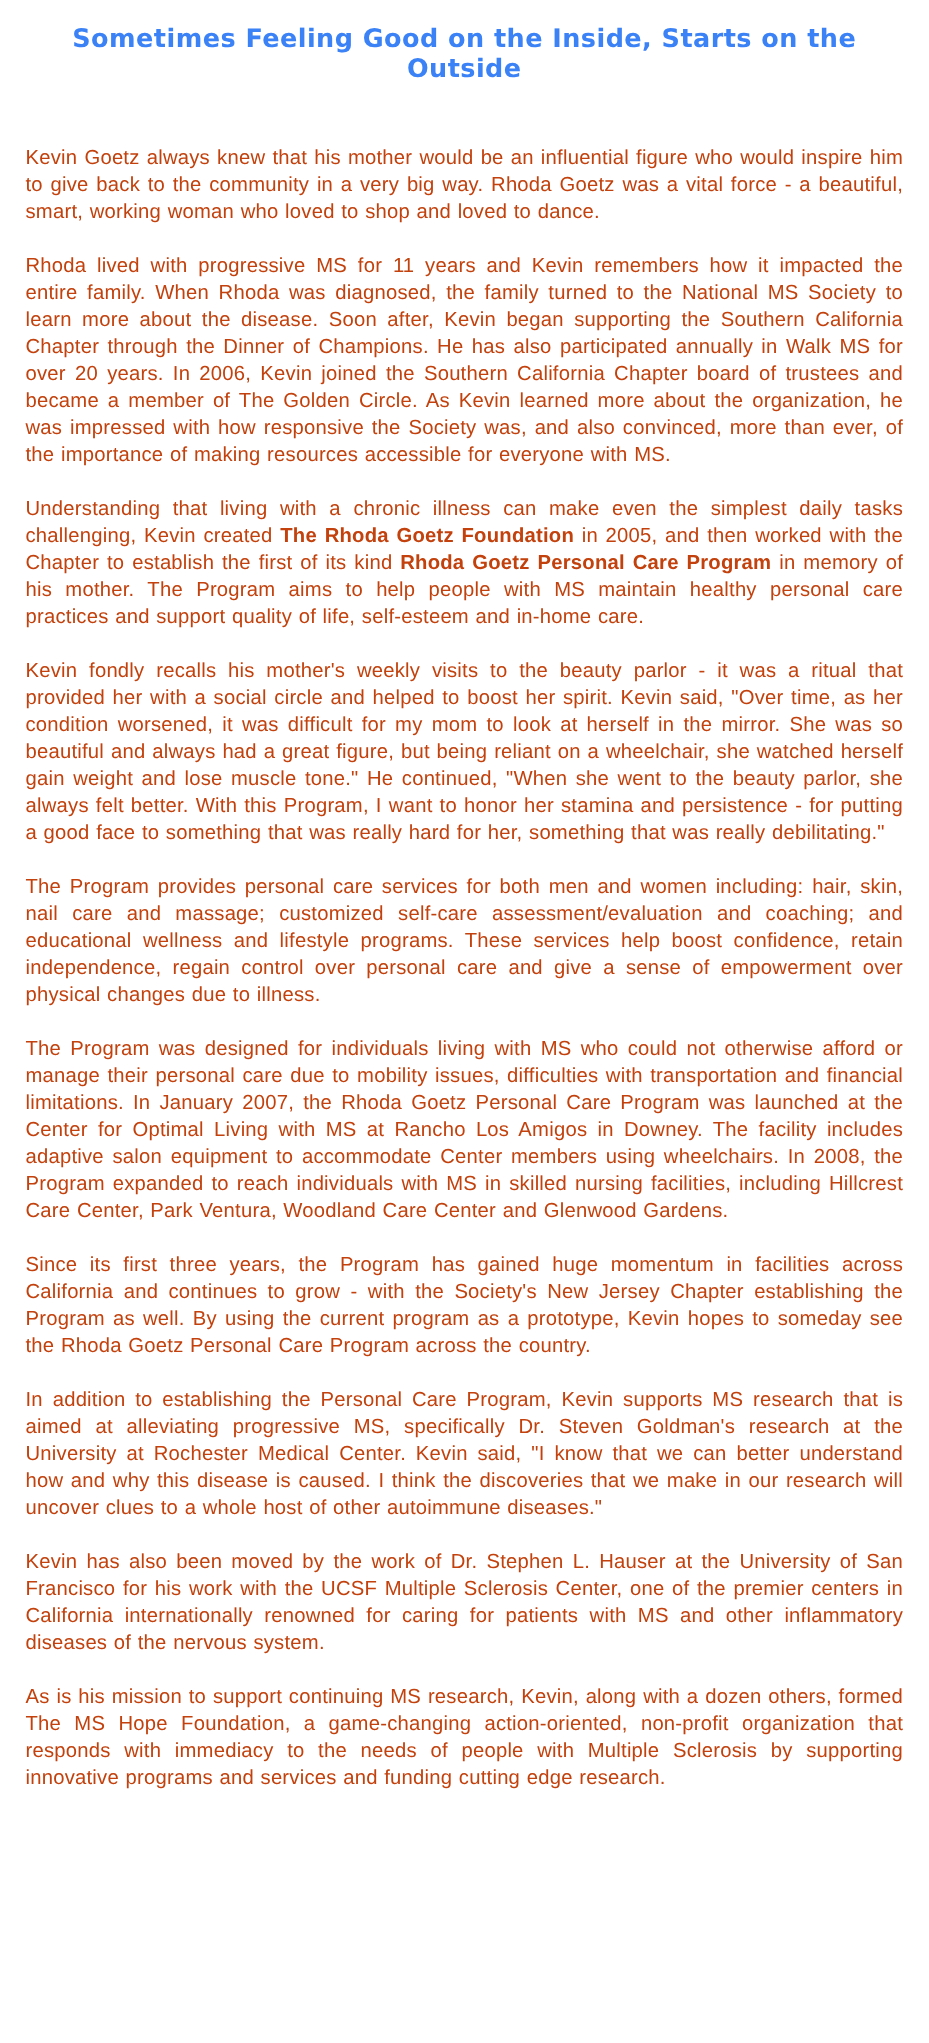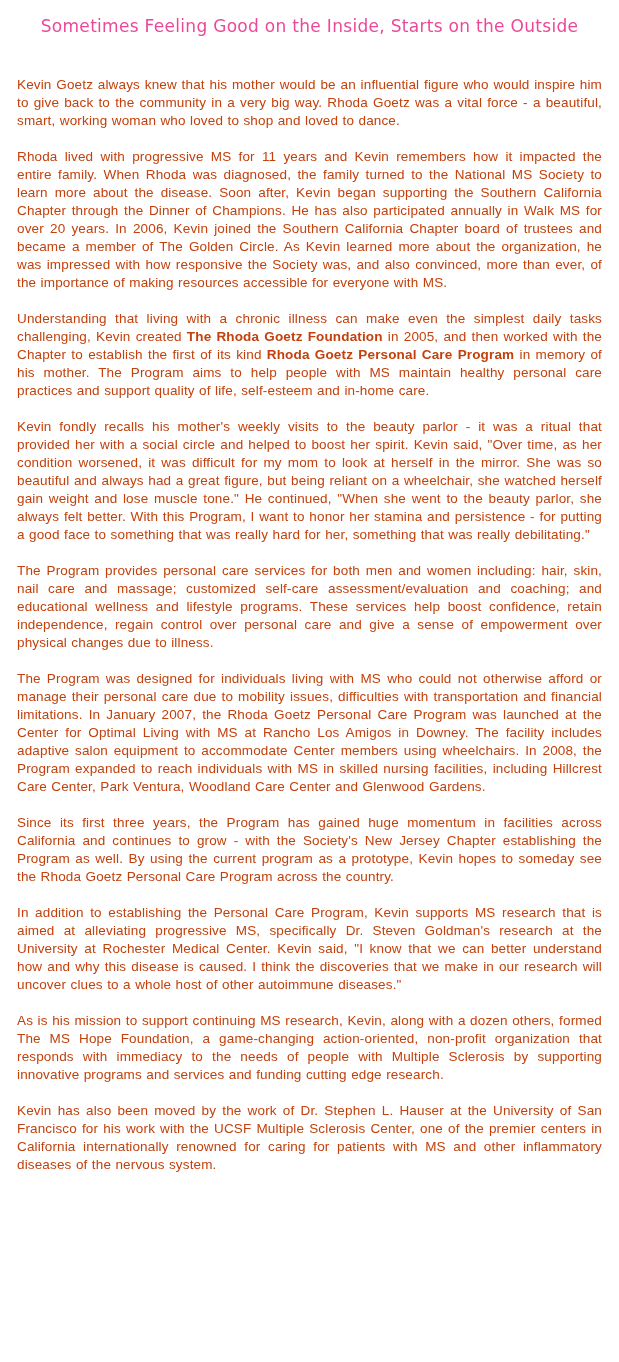--- a/index.html
+++ b/index.html
@@ -12,25 +12,25 @@
     width: 619px;
     min-height: 1362px;
     background: #ffffff;
     box-sizing: border-box;
     padding: 16px 17px 0 17px;
     color: #161616;
     font-family: "Liberation Sans", sans-serif;
   }
   .title {
     font-size: 17px;
-    font-weight: normal;
+    font-weight: bold;
     text-align: center;
     letter-spacing: 0.3px;
     margin: 0 0 40px 0;
-    color: #ec4899;
+    color: #3b82f6;
     font-family: "DejaVu Sans", "Liberation Sans", sans-serif;
   }
   .article-body p {
     font-size: 13.5px;
     line-height: 18px;
     text-align: justify;
     letter-spacing: 0.15px;
     word-spacing: 0.5px;
     margin: 0 0 18px 0;
     color: #c2410c;
@@ -46,16 +46,16 @@
   <h1 class="title">Sometimes Feeling Good on the Inside, Starts on the Outside</h1>
   <div class="article-body" id="article-body">
       <p><span>Kevin Goetz always knew that his mother would be an influential figure who would inspire him to give back to the community in a very big way. Rhoda Goetz was a vital force - a beautiful, smart, working woman who loved to shop and loved to dance.</span></p>
       <p><span>Rhoda lived with progressive MS for 11 years and Kevin remembers how it impacted the entire family. When Rhoda was diagnosed, the family turned to the National MS Society to learn more about the disease. Soon after, Kevin began supporting the Southern California Chapter through the Dinner of Champions. He has also participated annually in Walk MS for over 20 years. In 2006, Kevin joined the Southern California Chapter board of trustees and became a member of The Golden Circle. As Kevin learned more about the organization, he was impressed with how responsive the Society was, and also convinced, more than ever, of the importance of making resources accessible for everyone with MS.</span></p>
       <p><span>Understanding that living with a chronic illness can make even the simplest daily tasks challenging, Kevin created </span><strong>The Rhoda Goetz Foundation</strong><span> in 2005, and then worked with the Chapter to establish the first of its kind </span><strong>Rhoda Goetz Personal Care Program</strong><span> in memory of his mother. The Program aims to help people with MS maintain healthy personal care practices and support quality of life, self-esteem and in-home care.</span></p>
       <p><span>Kevin fondly recalls his mother's weekly visits to the beauty parlor - it was a ritual that provided her with a social circle and helped to boost her spirit. Kevin said, "Over time, as her condition worsened, it was difficult for my mom to look at herself in the mirror. She was so beautiful and always had a great figure, but being reliant on a wheelchair, she watched herself gain weight and lose muscle tone." He continued, "When she went to the beauty parlor, she always felt better. With this Program, I want to honor her stamina and persistence - for putting a good face to something that was really hard for her, something that was really debilitating."</span></p>
       <p><span>The Program provides personal care services for both men and women including: hair, skin, nail care and massage; customized self-care assessment/evaluation and coaching; and educational wellness and lifestyle programs. These services help boost confidence, retain independence, regain control over personal care and give a sense of empowerment over physical changes due to illness.</span></p>
       <p><span>The Program was designed for individuals living with MS who could not otherwise afford or manage their personal care due to mobility issues, difficulties with transportation and financial limitations. In January 2007, the Rhoda Goetz Personal Care Program was launched at the Center for Optimal Living with MS at Rancho Los Amigos in Downey. The facility includes adaptive salon equipment to accommodate Center members using wheelchairs. In 2008, the Program expanded to reach individuals with MS in skilled nursing facilities, including Hillcrest Care Center, Park Ventura, Woodland Care Center and Glenwood Gardens.</span></p>
       <p><span>Since its first three years, the Program has gained huge momentum in facilities across California and continues to grow - with the Society's New Jersey Chapter establishing the Program as well. By using the current program as a prototype, Kevin hopes to someday see the Rhoda Goetz Personal Care Program across the country.</span></p>
       <p><span>In addition to establishing the Personal Care Program, Kevin supports MS research that is aimed at alleviating progressive MS, specifically Dr. Steven Goldman's research at the University at Rochester Medical Center. Kevin said, "I know that we can better understand how and why this disease is caused. I think the discoveries that we make in our research will uncover clues to a whole host of other autoimmune diseases."</span></p>
+      <p><span>Kevin has also been moved by the work of Dr. Stephen L. Hauser at the University of San Francisco for his work with the UCSF Multiple Sclerosis Center, one of the premier centers in California internationally renowned for caring for patients with MS and other inflammatory diseases of the nervous system.</span></p>
       <p><span>As is his mission to support continuing MS research, Kevin, along with a dozen others, formed The MS Hope Foundation, a game-changing action-oriented, non-profit organization that responds with immediacy to the needs of people with Multiple Sclerosis by supporting innovative programs and services and funding cutting edge research.</span></p>
-      <p><span>Kevin has also been moved by the work of Dr. Stephen L. Hauser at the University of San Francisco for his work with the UCSF Multiple Sclerosis Center, one of the premier centers in California internationally renowned for caring for patients with MS and other inflammatory diseases of the nervous system.</span></p>
     </div>
 </div>
 
 </body></html>

